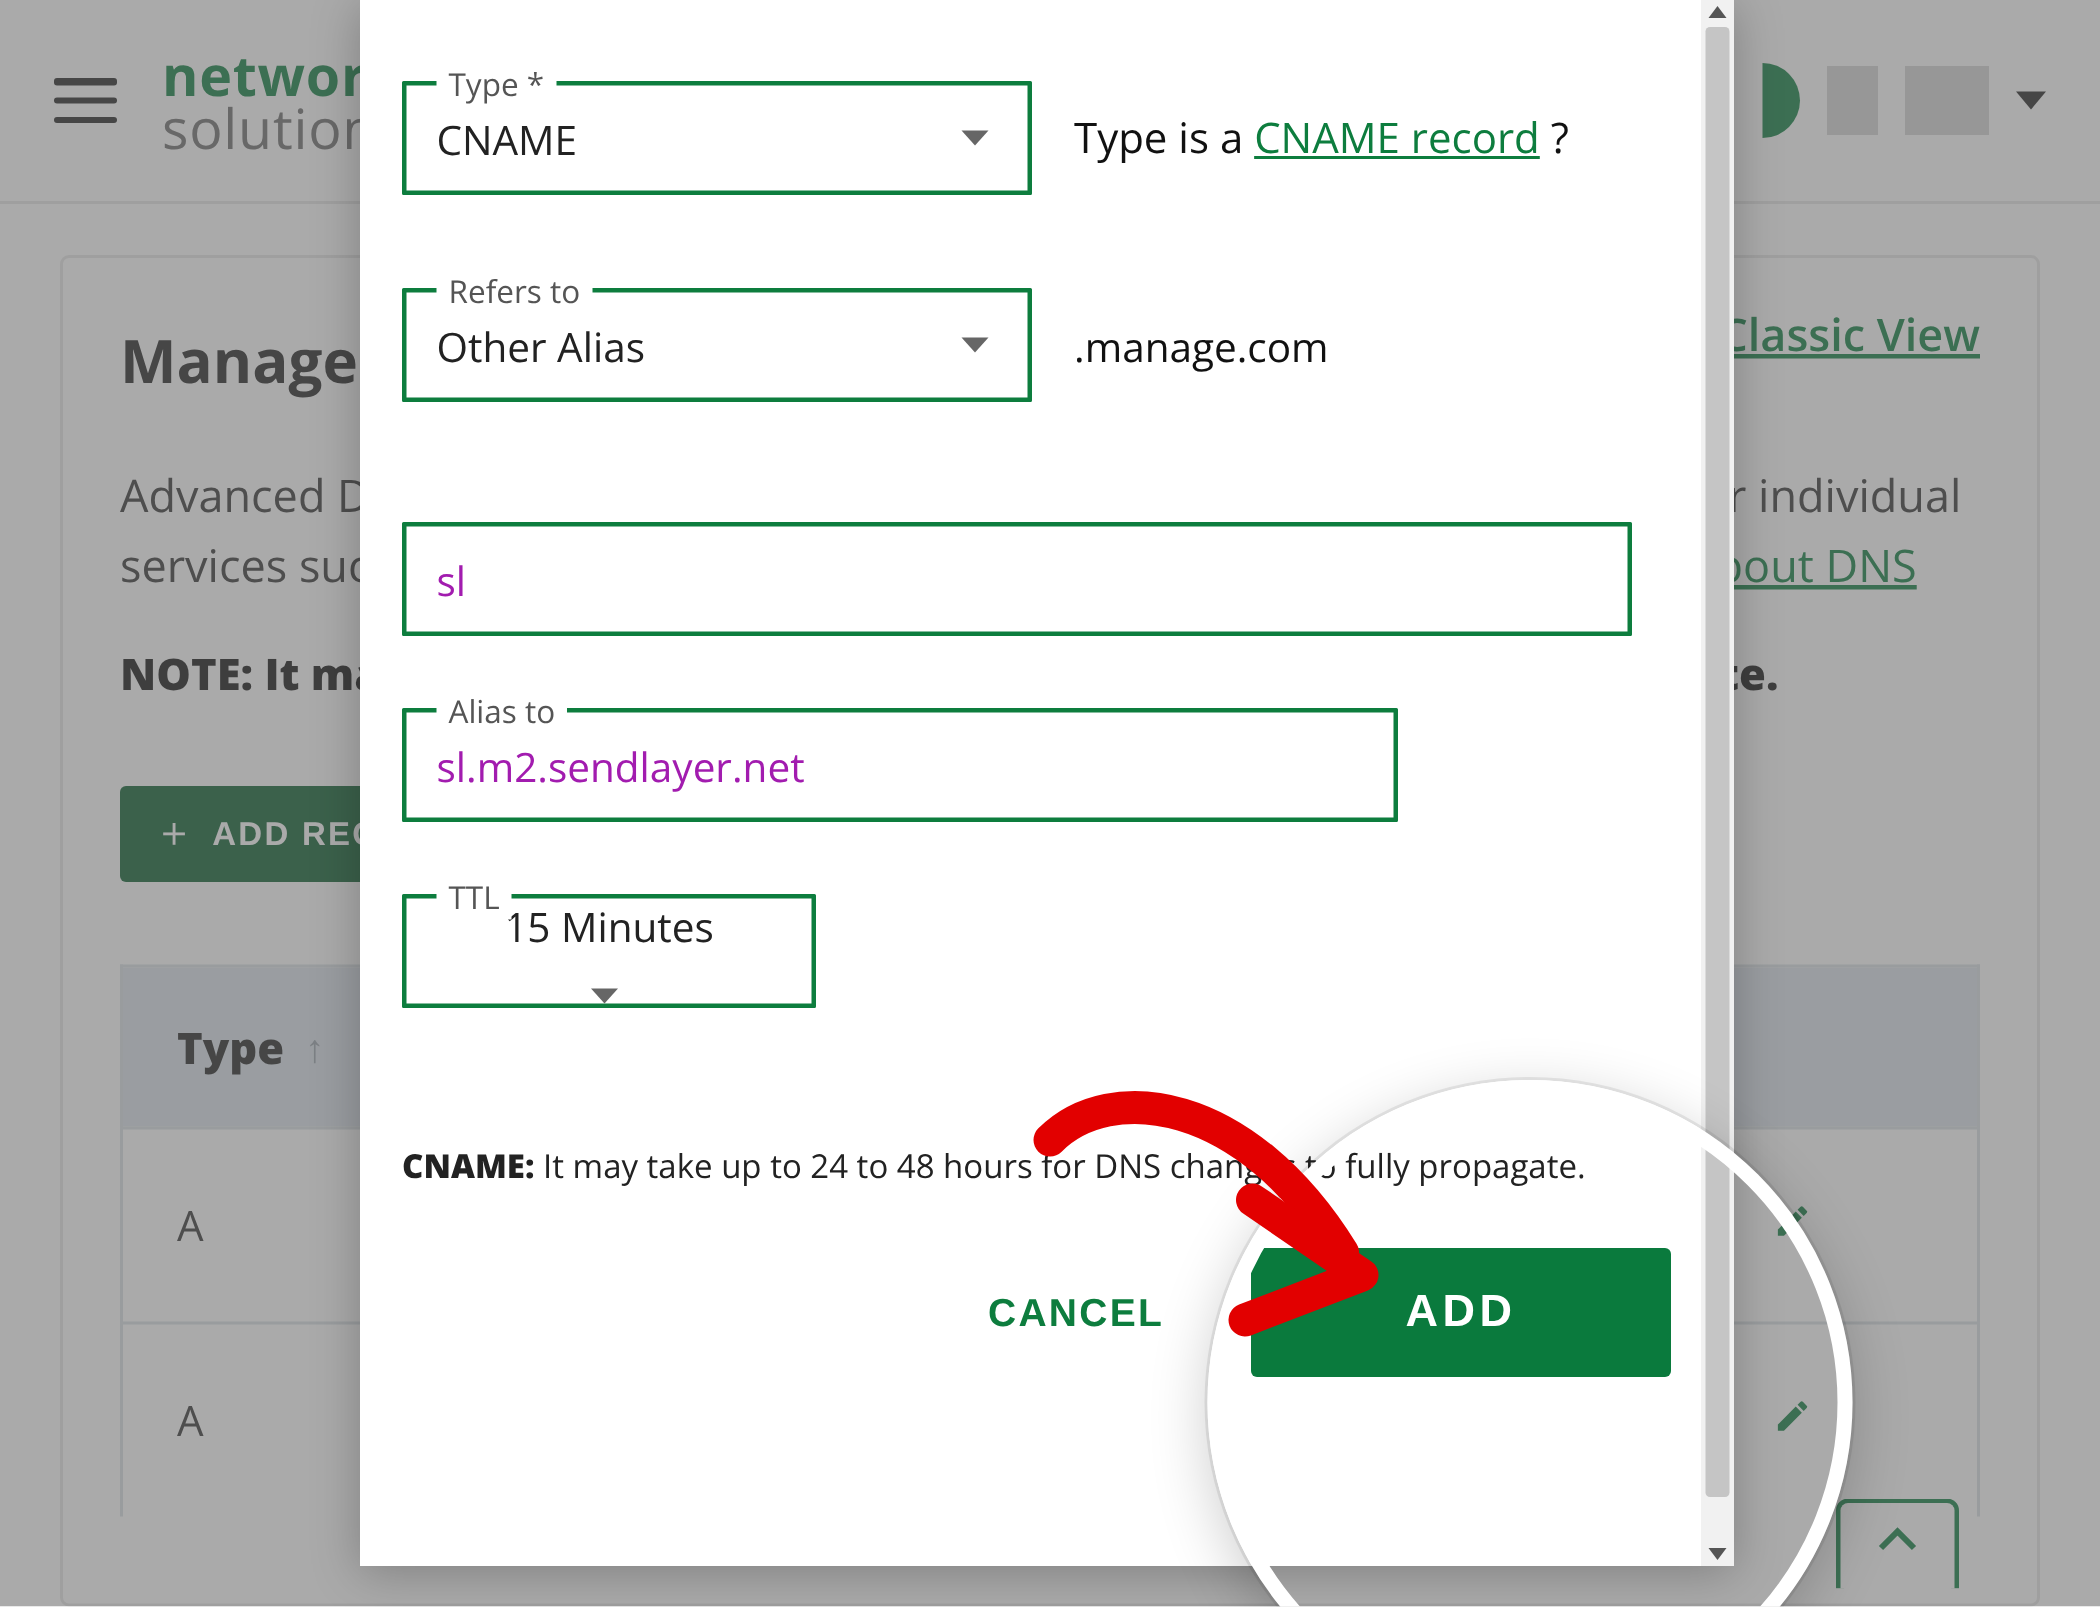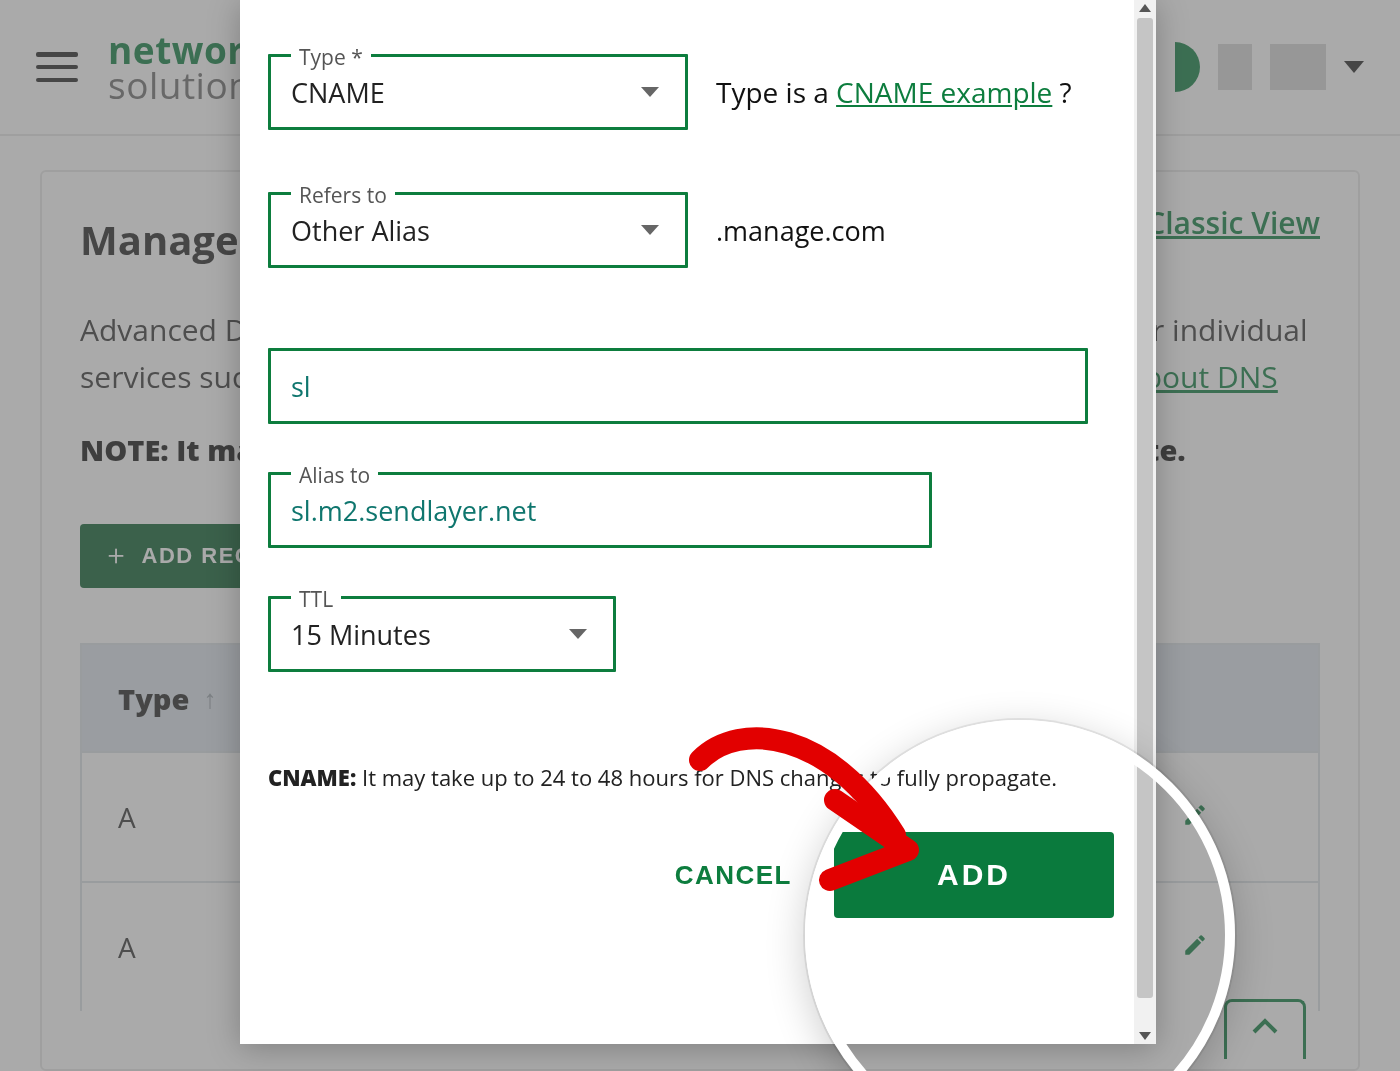--- a/index.html
+++ b/index.html
@@ -60,25 +60,25 @@
   .float-label { position:absolute; left:20px; top:-14px; background:#fff; padding:0 8px; font-size:21px; color:#555; }
 
   .row { display:flex; align-items:center; gap:28px; }
   .helper-text { font-size:28px; color:#111; }
   .helper-text a { color:#0d7d3e; text-decoration:underline; font-weight:500; }
   .domain-suffix { font-size:27px; color:#111; }
 
   .modal-note { font-size:22px; color:#222; margin-top:90px; }
   .modal-note b { font-weight:800; }
 
-  .modal-actions { display:flex; justify-content:flex-end; align-items:center; gap:14px; margin-top:40px; padding-right:14px; }
+  .modal-actions { display:flex; justify-content:flex-end; align-items:center; gap:30px; margin-top:40px; padding-right:14px; }
   .btn-cancel { background:none; border:none; color:#0d7d3e; font-size:26px; font-weight:800; letter-spacing:1.5px; cursor:pointer; padding:20px 28px; }
   .btn-add { background:#0a7a3d; color:#fff; border:none; width:280px; height:86px; font-size:30px; font-weight:800; letter-spacing:3px; border-radius:4px; cursor:pointer; }
 
-  input.text-input { border:none; outline:none; font-size:27px; width:100%; background:transparent; color:#0f766e; font-family:inherit; }
+  input.text-input { border:none; outline:none; font-size:27px; width:100%; background:transparent; color:#a21caf; font-family:inherit; }
 
   
   .magnifier { position:absolute; left:805px; top:720px; width:430px; height:430px; border-radius:50%; background:radial-gradient(circle at 50% 50%, rgba(255,255,255,0.0) 62%, rgba(255,255,255,0.0) 100%); border:10px solid #fff; box-shadow:0 0 0 2px rgba(0,0,0,0.08), 0 10px 40px rgba(0,0,0,0.2); pointer-events:none; }
   .arrow-annot { position:absolute; left:680px; top:720px; pointer-events:none; }
 
   .pencil svg { width:26px; height:26px; }
 </style>
 </head>
 <body>
 
@@ -163,21 +163,21 @@
   <div class="modal-inner">
 
     <div class="field-wrap">
       <div class="row">
         <div class="outlined select">
           <span class="float-label">Type *</span>
           <span>CNAME</span>
           <span class="sel-caret"></span>
         </div>
         <span class="helper-text">
-          <span>Type is a </span><a href="#">CNAME example</a><span> ?</span>
+          <span>Type is a </span><a href="#">CNAME record</a><span> ?</span>
         </span>
       </div>
     </div>
 
     <div class="field-wrap" style="margin-bottom:80px;">
       <div class="row">
         <div class="outlined select">
           <span class="float-label">Refers to</span>
           <span>Other Alias</span>
           <span class="sel-caret"></span>
@@ -193,21 +193,21 @@
     </div>
 
     <div class="field-wrap full" style="margin-bottom:48px;">
       <div class="outlined" style="width:664px;">
         <span class="float-label">Alias to</span>
         <input class="text-input" value="sl.m2.sendlayer.net" style="">
       </div>
     </div>
 
     <div class="field-wrap" style="margin-bottom:0;">
-      <div class="outlined select" style="width:348px;">
+      <div class="outlined select" style="width:276px;flex-direction:column;">
         <span class="float-label">TTL</span>
         <span>15 Minutes</span>
         <span class="sel-caret"></span>
       </div>
     </div>
 
     <p class="modal-note">
       <b>CNAME:</b><span> It may take up to 24 to 48 hours for DNS changes to fully propagate.</span>
     </p>
 

